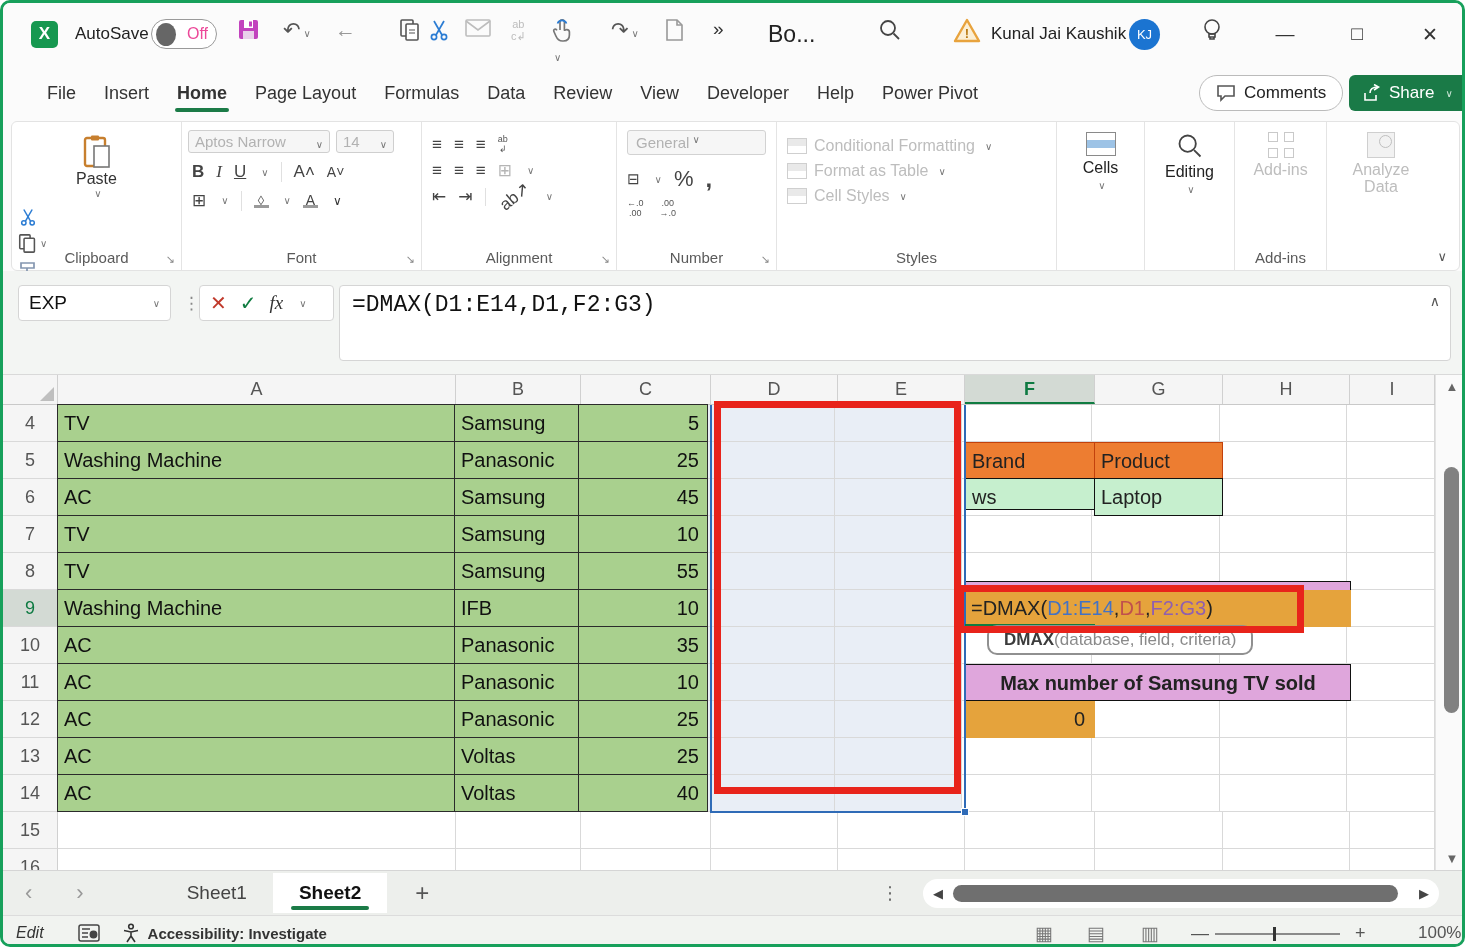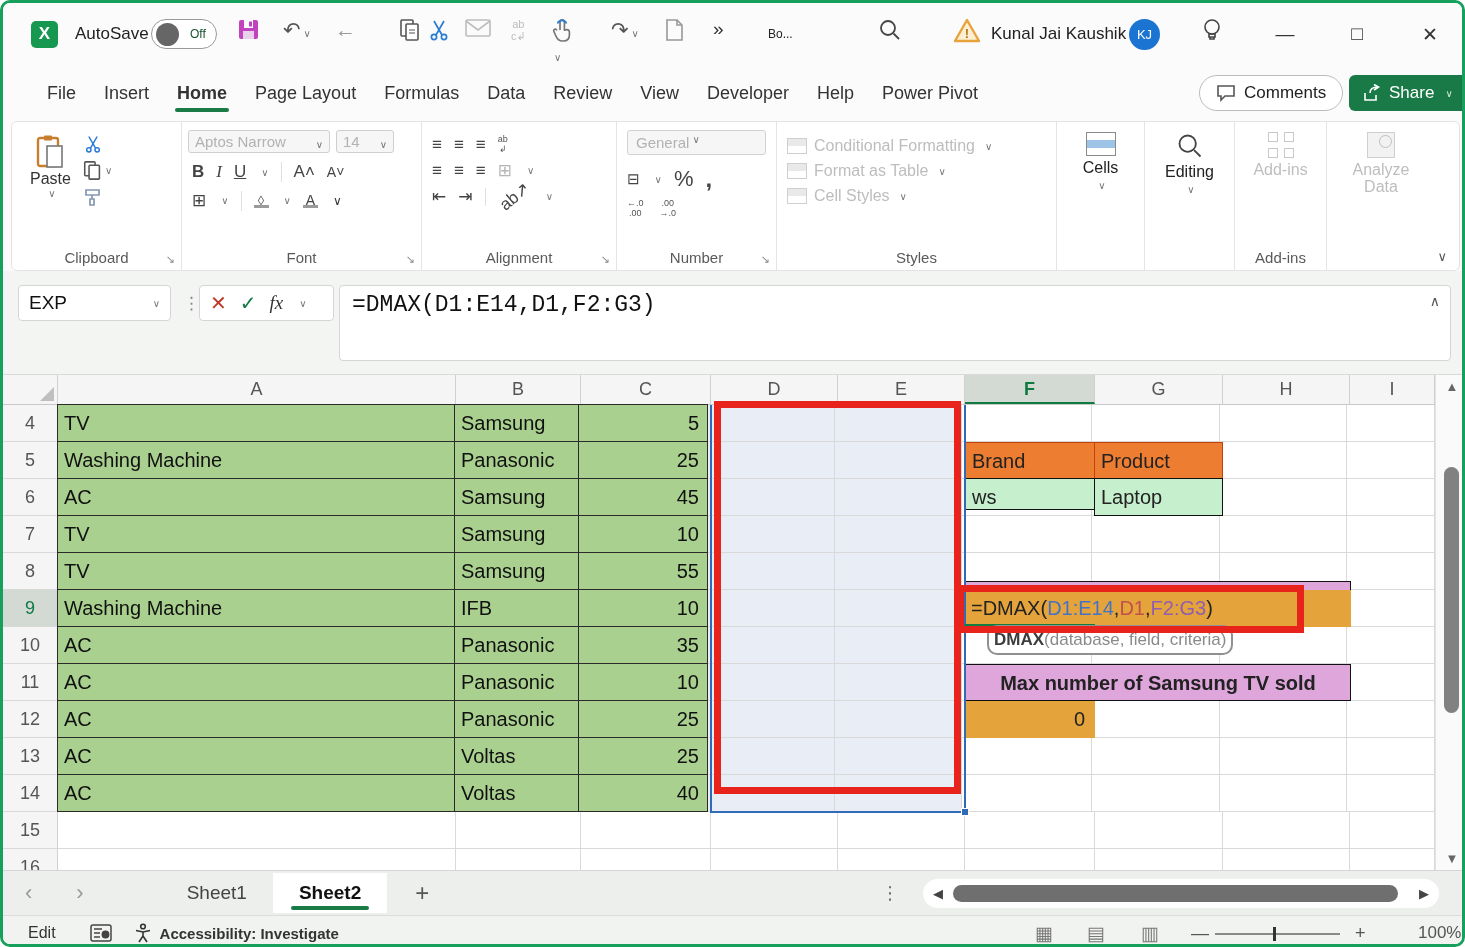--- a/index.html
+++ b/index.html
@@ -11,25 +11,25 @@
   
   #titlebar { position:absolute; left:0; top:0; width:100%; height:62px; background:#FBFBFB;
     display:flex; align-items:center; }
   #xl-logo { position:absolute; left:28px; width:27px; height:27px; background:#169850;
     border-radius:5px; color:#fff; font-weight:bold; font-size:17px; display:flex;
     align-items:center; justify-content:center; }
   #autosave-label { position:absolute; left:72px; font-size:17px; color:#222; }
   #autosave-toggle { position:absolute; left:148px; width:66px; height:30px; border:1px solid #9a9a9a;
     border-radius:16px; background:#fff; display:flex; align-items:center; padding:0 8px 0 4px; }
   #autosave-knob { width:23px; height:23px; border-radius:50%; background:#666; }
-  #autosave-state { margin-left:11px; font-size:12px; color:#14532d; }
+  #autosave-state { margin-left:11px; font-size:16px; color:#ec4899; }
   .qat { position:absolute; top:15px; font-size:21px; }
   .chev { font-size:10px; color:#777; margin-left:3px; }
   .gray { color:#b5b5b5; }
-  #title-text { position:absolute; left:765px; font-size:12px; color:#222; }
+  #title-text { position:absolute; left:765px; font-size:23px; color:#222; }
   #user-name { position:absolute; left:988px; font-size:17px; color:#222; }
   #avatar { position:absolute; left:1126px; top:16px; width:31px; height:31px; border-radius:50%;
     background:#1B74D1; color:#fff; font-size:13px; display:flex; align-items:center; justify-content:center; }
   .winbtn { position:absolute; top:14px; width:34px; height:34px; display:flex; align-items:center;
     justify-content:center; font-size:19px; color:#333; }
 
   
   #menubar { position:absolute; left:0; top:62px; width:100%; height:56px; background:#FBFBFB;
     display:flex; align-items:center; }
   .rtab { font-size:18px; color:#333; padding:10px 14px; position:relative; }
@@ -107,21 +107,21 @@
   .ov-mint { background:#C6EFCE; border:1px solid #111; padding:0 6px; }
   .ov-pink { background:#DFA6DC; border:1px solid #111; text-align:center; font-weight:600; }
   .ov-gold { background:#E5A33C; }
   #sel-border { position:absolute; left:707px; top:30px; width:256px; height:408px;
     border:2px solid #2F6BB7; border-top:none; pointer-events:none; }
   #sel-handle { position:absolute; right:-5px; bottom:-5px; width:8px; height:8px; background:#2F6BB7;
     border:1px solid #fff; }
   .redbox { position:absolute; border:7px solid #E8231B; z-index:6; pointer-events:none; }
   #edit-underline { position:absolute; left:962px; top:249px; width:130px; height:4px; background:#107C41; z-index:3; }
   #dmax-tooltip { position:absolute; left:984px; top:250px; z-index:5; background:#fff;
-    border:2px solid #909090; border-radius:10px; padding:3px 5px; font-size:17px; color:#8a8a8a; }
+    border:2px solid #909090; border-radius:10px; padding:3px 15px; font-size:17px; color:#8a8a8a; }
   #dmax-tooltip b { color:#3c3c3c; font-weight:bold; }
   .fpart-blue { color:#4472C4; } .fpart-red { color:#C0504D; } .fpart-purple { color:#8F5FB0; }
 
   
   #vscroll { position:absolute; left:1432px; top:372px; width:33px; height:495px; background:#FAFAFA;
     border-left:1px solid #E3E3E3; }
   #vthumb { position:absolute; left:8px; top:92px; width:15px; height:246px; background:#818181; border-radius:8px; }
   .varrow { position:absolute; left:0; width:100%; text-align:center; color:#666; font-size:13px; }
 
   
@@ -135,21 +135,21 @@
   #add-sheet { font-size:24px; color:#555; padding:0 28px; }
   #hs-dots { position:absolute; left:878px; color:#666; font-size:18px; }
   #hscroll { position:absolute; left:920px; top:8px; width:516px; height:29px; background:#fff;
     border-radius:15px; display:flex; align-items:center; padding:0 8px; }
   #hthumb { position:absolute; left:30px; width:445px; height:17px; background:#6f6f6f; border-radius:9px; }
   .harrow { color:#444; font-size:13px; position:absolute; }
 
   
   #statusbar { position:absolute; left:0; top:912px; width:100%; height:35px; background:#F1F3F0;
     border-top:1px solid #DCDCDC; display:flex; align-items:center; font-size:16px; color:#333; }
-  #status-mode { margin-left:25px; }
+  #status-mode { margin-left:13px;font-style:italic; }
   .sb-icon { margin-left:34px; color:#444; }
   #acc-text { margin-left:8px; font-weight:bold; font-size:15px; }
   .viewico { position:absolute; font-size:19px; color:#777; }
   #zoom-minus { position:absolute; left:1188px; color:#555; font-size:18px; }
   #zoom-slider { position:absolute; left:1212px; top:17px; width:125px; height:2px; background:#8a8a8a; }
   #zoom-thumb { position:absolute; left:58px; top:-6px; width:3px; height:14px; background:#333; }
   #zoom-plus { position:absolute; left:1352px; color:#555; font-size:18px; }
   #zoom-pct { position:absolute; left:1415px; color:#555; font-size:17px; }
   svg { display:block; }
 </style>
@@ -267,21 +267,21 @@
           <path d="M7 9 c0-4 3-6 8-6"></path>
           <path d="M11 0.5 L15.5 3 L11 6"></path>
         </svg>
       <span>Share</span>
       <span class="chev" style="color:#cfe8da;">∨</span>
     </div>
   </div>
 
   <div id="ribbon">
     <div class="rgroup" style="width:170px;">
-      <div style="display:flex;">
+      <div style="display:flex;flex-direction:column;">
         <div class="rbtn-big" style="padding:4px 12px;">
           <svg width="30" height="36" viewBox="0 0 30 36">
               <rect x="3" y="4" width="20" height="28" rx="2" fill="none" stroke="#C77F2E" stroke-width="2.4"></rect>
               <rect x="9" y="1.5" width="8" height="5" rx="1" fill="#C77F2E"></rect>
               <rect x="12" y="12" width="15" height="21" fill="#fff" stroke="#777" stroke-width="1.6"></rect>
             </svg>
           <span>Paste</span>
           <span class="chev">∨</span>
         </div>
         <div style="display:flex;flex-direction:column;gap:6px;padding-top:4px;">

